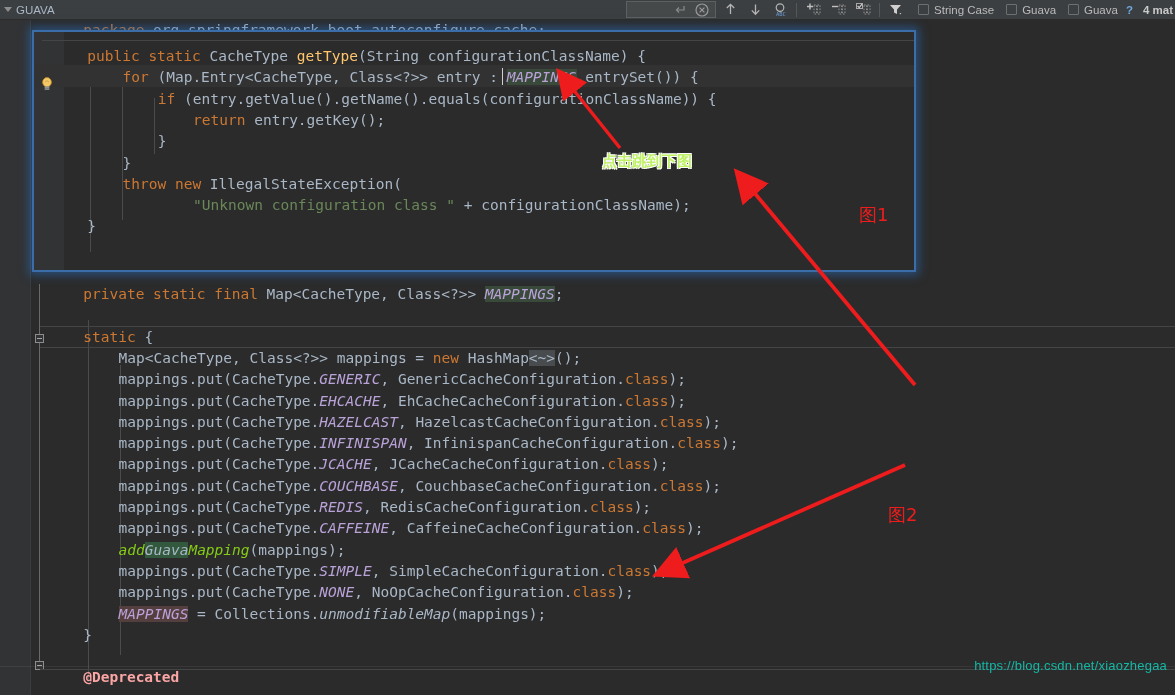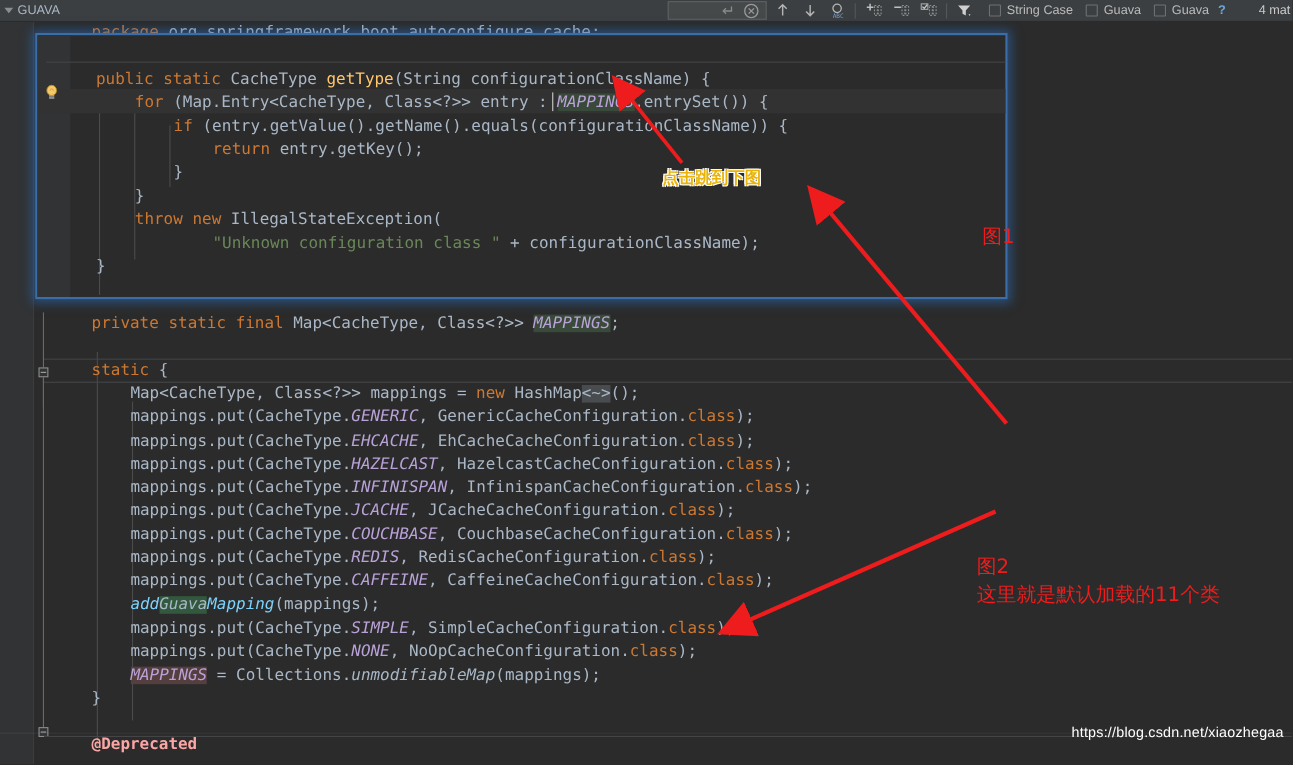--- a/index.html
+++ b/index.html
@@ -93,26 +93,25 @@
     border-radius: 1px;
   }
   .qmark {
     color: #6fa8dc;
     font-weight: bold;
     margin-right: 10px;
     margin-left: -4px;
   }
   .matchcount {
     color: #c9c9c9;
-    font-weight: normal;
+    font-weight: bold;
     font-size: 11.5px;
     white-space: nowrap;
     overflow: hidden;
     padding-right: 2px;
-    margin-left: 20px;
   }
 
   
   .editor {
     position: absolute;
     top: 20px; left: 0;
     width: 1175px; height: 675px;
     background: #2b2b2b;
     overflow: hidden;
   }
@@ -146,21 +145,21 @@
     width: 1175px;
     height: 21.3px;
     white-space: pre;
   }
   .txt { position: absolute; left: 48px; }
 
   
   .kw   { color: #cc7832; }
   .str  { color: #6a8759; }
   .stat { color: #b9a2d8; font-style: italic; }
-  .fld  { color: #7dd3fc; font-style: italic; }
+  .fld  { color: #84cc16; font-style: italic; }
   .meth { color: #ffc66d; }
   .anno { color: #fca5a5; font-weight: bold; }
   .plain{ color: #a9b7c6; }
 
   .hl-find {
     background: #32593d;
     color: #a9b7c6;
   }
   .hl-ident {
     background: #3a4a3a;
@@ -206,21 +205,21 @@
     overflow: hidden;
   }
   .popup-gutter {
     position: absolute;
     top: 0; left: 0;
     width: 30px; height: 100%;
     background: #313335;
   }
   .popup-inner {
     position: absolute;
-    top: 16px; left: 0;
+    top: 0; left: 0;
     width: 884px; height: 242px;
     overflow: hidden;
   }
   .popup .code { width: 884px; }
   .popup .ln { width: 884px; }
   .popup .curline { left: 1px; width: 880px; }
   .popup .sepline { left: 8px; width: 872px; }
 
   
   .guide {
@@ -257,30 +256,30 @@
     width: 1175px; height: 695px;
     pointer-events: none;
   }
   .redtext {
     position: absolute;
     color: #ee1c1c;
     font-family: "DejaVu Sans", sans-serif;
     white-space: nowrap;
   }
   .redtext.boxed {
-    color: #eab308;
+    color: #bef264;
     font-weight: bold;
   }
 
   
   .watermark {
     position: absolute;
     right: 8px;
     bottom: 22px;
-    color: #ffffff;
+    color: #14b8a6;
     font-family: "Liberation Sans", sans-serif;
     font-size: 13px;
     letter-spacing: 0.2px;
   }
   .wm-rule {
     position: absolute;
     right: 0;
     bottom: 28px;
     width: 1175px;
     height: 1px;
@@ -441,21 +440,20 @@
     <line x1="620" y1="148" x2="572" y2="88" stroke="#ee1c1c" stroke-width="3.4" marker-end="url(#ah)"></line>
 
     <line x1="915" y1="385" x2="752" y2="190" stroke="#ee1c1c" stroke-width="3.8" marker-end="url(#ah)"></line>
 
     <line x1="905" y1="465" x2="678" y2="565" stroke="#ee1c1c" stroke-width="3.8" marker-end="url(#ah)"></line>
   </svg>
 
   <div class="redtext boxed" style="left:602px; top:152px; font-size:15px; font-weight:bold;
               text-shadow: -1px -1px 0 #fff, 1px -1px 0 #fff, -1px 1px 0 #fff, 1px 1px 0 #fff;">点击跳到下图</div>
 
-  <div class="redtext" style="left:893px; top:203px; font-size:18px;">图1</div>
+  <div class="redtext" style="left:859px; top:203px; font-size:18px;">图1</div>
 
   <div class="redtext" style="left:888px; top:503px; font-size:18px;">图2</div>
 
-  <div class="redtext" style="left:888px; top:528px; font-size:18px;">这里就是默认加载的11个类</div>
 </div>
 
 <div class="wm-rule"></div>
 <div class="watermark">https://blog.csdn.net/xiaozhegaa</div>
 
 </body></html>

